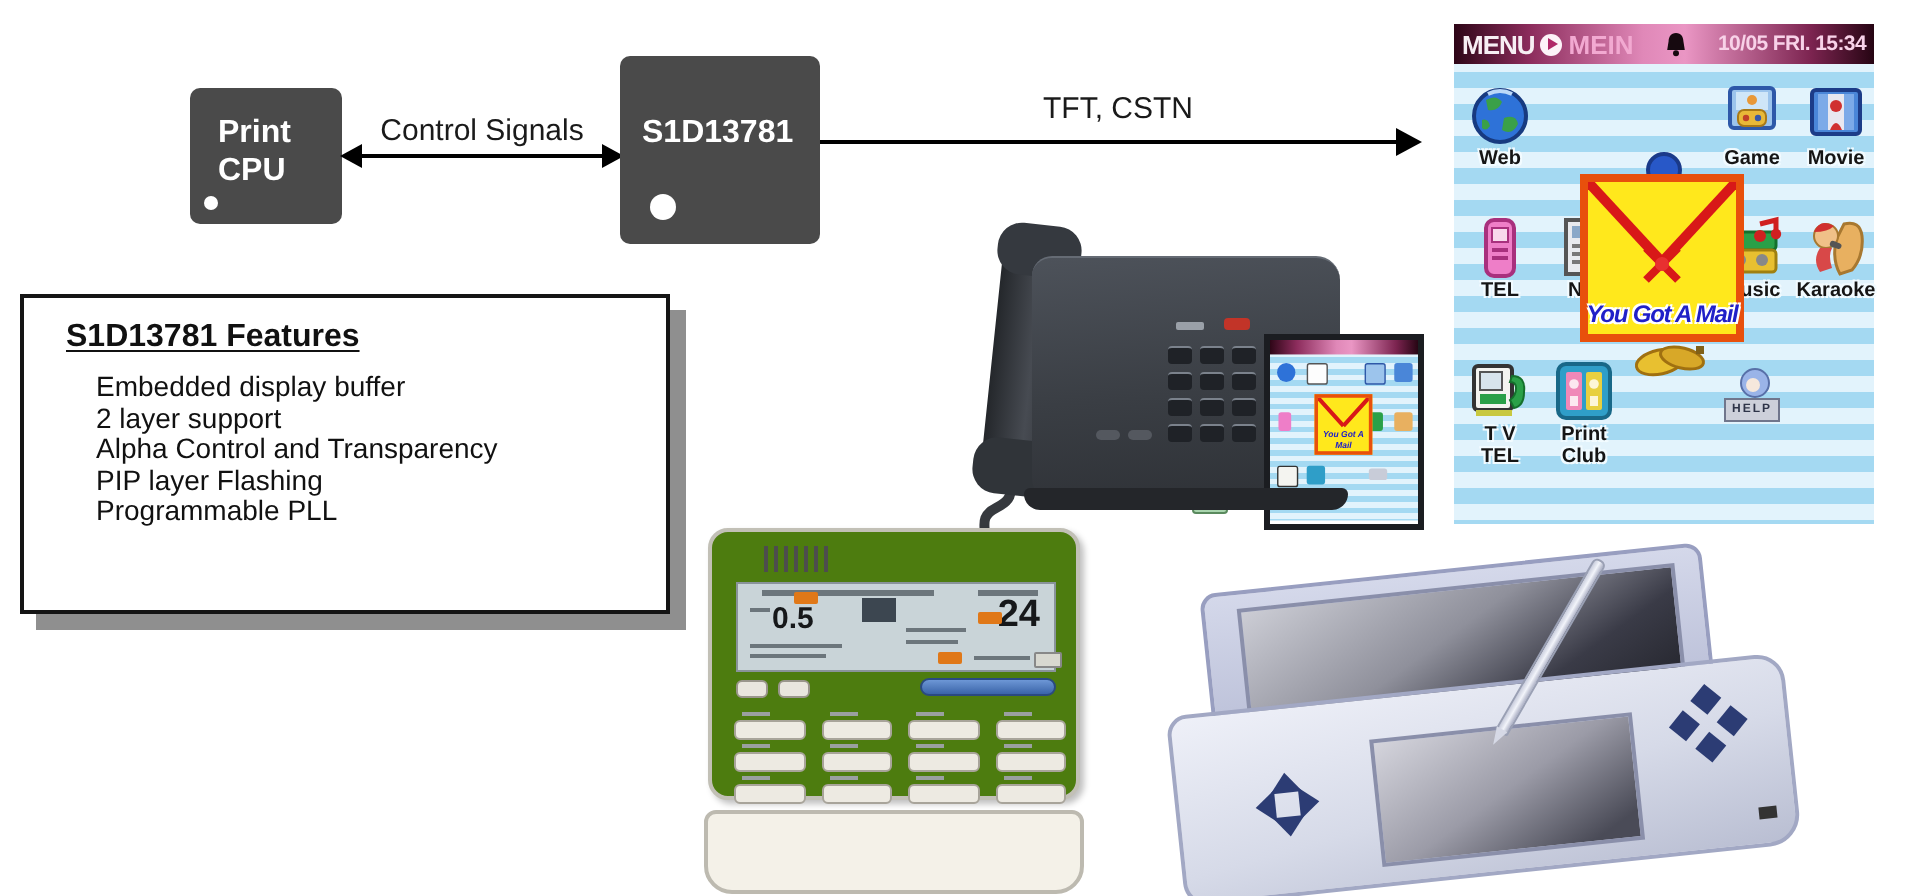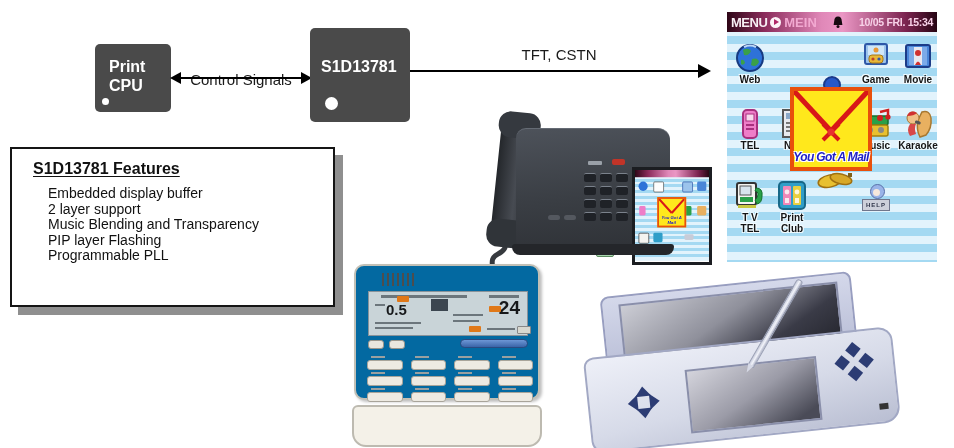--- a/index.html
+++ b/index.html
@@ -7,21 +7,21 @@
   .canvas{position:absolute;left:0;top:0;width:954px;height:448px;overflow:hidden;background:#fff;}
 
   
   .chip{position:absolute;background:#4a4a4a;border-radius:5px;color:#fff;font-weight:bold;}
   .chip.host{left:95px;top:44px;width:76px;height:68px;padding-top:13px;padding-left:14px;box-sizing:border-box;font-size:16px;line-height:19px;}
   .chip.s1d{left:310px;top:28px;width:100px;height:94px;padding-top:30px;padding-left:11px;box-sizing:border-box;font-size:16px;}
   .chip-dot{position:absolute;background:#fff;border-radius:50%;}
   .chip-dot.small{left:7px;bottom:7px;width:7px;height:7px;}
   .chip-dot.big{left:15px;bottom:12px;width:13px;height:13px;}
   .arrow-label{position:absolute;color:#1a1a1a;font-size:15px;text-align:center;}
-  .arrow-label.ctrl{left:175px;top:57px;width:132px;margin-top:14px;}
+  .arrow-label.ctrl{left:175px;top:57px;width:132px;}
   .arrow-label.tft{left:444px;top:46px;width:230px;}
   .hline{position:absolute;height:2px;background:#000;}
   .hline.ctrl-line{left:180px;top:77px;width:122px;}
   .hline.tft-line{left:410px;top:70px;width:290px;}
   .ah{position:absolute;width:0;height:0;}
   .ah.ctrl-l{left:170px;top:72px;border-top:6px solid transparent;border-bottom:6px solid transparent;border-right:11px solid #000;}
   .ah.ctrl-r{left:301px;top:72px;border-top:6px solid transparent;border-bottom:6px solid transparent;border-left:11px solid #000;}
   .ah.tft-r{left:698px;top:64px;border-top:7px solid transparent;border-bottom:7px solid transparent;border-left:13px solid #000;}
 
   
@@ -68,21 +68,21 @@
   .dp-oval{position:absolute;width:12px;height:5px;background:#54585f;border-radius:3px;}
   .dp-green{position:absolute;left:80px;top:122px;width:18px;height:6px;background:#a9d5ae;border:1px solid #5a8a5e;border-radius:2px;box-sizing:border-box;}
   .dp-screen{position:absolute;left:116px;top:38px;width:74px;height:92px;border:3px solid #1b1d21;background:#fff;overflow:hidden;}
   .dp-screen .pui{transform:scale(0.353,0.361);transform-origin:0 0;left:0;top:0;}
   .blob{position:absolute;width:26px;height:26px;border-radius:4px;}
   .minienv{position:absolute;left:63px;top:75px;width:82px;height:84px;background:#ffe81c;border:5px solid #e8500c;box-sizing:border-box;z-index:5;}
   .minienv .ptxt{position:absolute;left:-4px;right:-4px;bottom:2px;text-align:center;font-size:12px;font-weight:bold;font-style:italic;color:#2020c8;}
 
   
   .remote{position:absolute;left:352px;top:264px;width:192px;height:184px;}
-  .rm-panel{position:absolute;left:2px;top:0;width:186px;height:136px;background:#0369a1;border:2px solid #c2c0b6;border-radius:10px;box-shadow:2px 2px 3px rgba(0,0,0,0.25);box-sizing:border-box;}
+  .rm-panel{position:absolute;left:2px;top:0;width:186px;height:136px;background:#4d7c0f;border:2px solid #c2c0b6;border-radius:10px;box-shadow:2px 2px 3px rgba(0,0,0,0.25);box-sizing:border-box;}
   .rm-slits{position:absolute;left:26px;top:7px;display:flex;gap:3px;}
   .rm-slits i{display:block;width:2px;height:13px;background:#4d4d4d;}
   .rm-lcd{position:absolute;left:12px;top:25px;width:160px;height:45px;background:#c9d4d8;border:1px solid #89939a;box-sizing:border-box;}
   .rm-lcd .bar{position:absolute;background:#6c767c;}
   .rm-val-l{position:absolute;left:17px;top:9px;font-size:15px;font-weight:bold;color:#16181a;}
   .rm-val-r{position:absolute;right:7px;top:5px;font-size:19px;font-weight:bold;color:#16181a;}
   .rm-badge{position:absolute;width:12px;height:6px;background:#e07818;border-radius:1px;}
   .rm-dark{position:absolute;left:62px;top:7px;width:17px;height:12px;background:#3c4650;}
   .rm-mini{position:absolute;left:12px;top:74px;display:flex;gap:5px;}
   .rm-mini i{display:block;width:14px;height:7px;background:#e9e6de;border:1px solid #9a968c;border-radius:3px;}
@@ -142,21 +142,21 @@
   </div>
 
   <div class="arrow-label tft">TFT, CSTN</div>
   <div class="hline tft-line"></div>
   <div class="ah tft-r"></div>
 
   <div class="features">
     <div class="features-title">S1D13781 Features</div>
     <div class="feature-item">Embedded display buffer</div>
     <div class="feature-item">2 layer support</div>
-    <div class="feature-item">Music Blending and Transparency</div>
+    <div class="feature-item">Alpha Control and Transparency</div>
     <div class="feature-item">PIP layer Flashing</div>
     <div class="feature-item">Programmable PLL</div>
   </div>
 
   <div class="pui big">
     <div class="pui-head">
       <span class="ph-menu">MENU</span>
       <span class="ph-play"></span>
       <span class="ph-sub">MEIN</span>
       <span class="ph-sp"></span>

